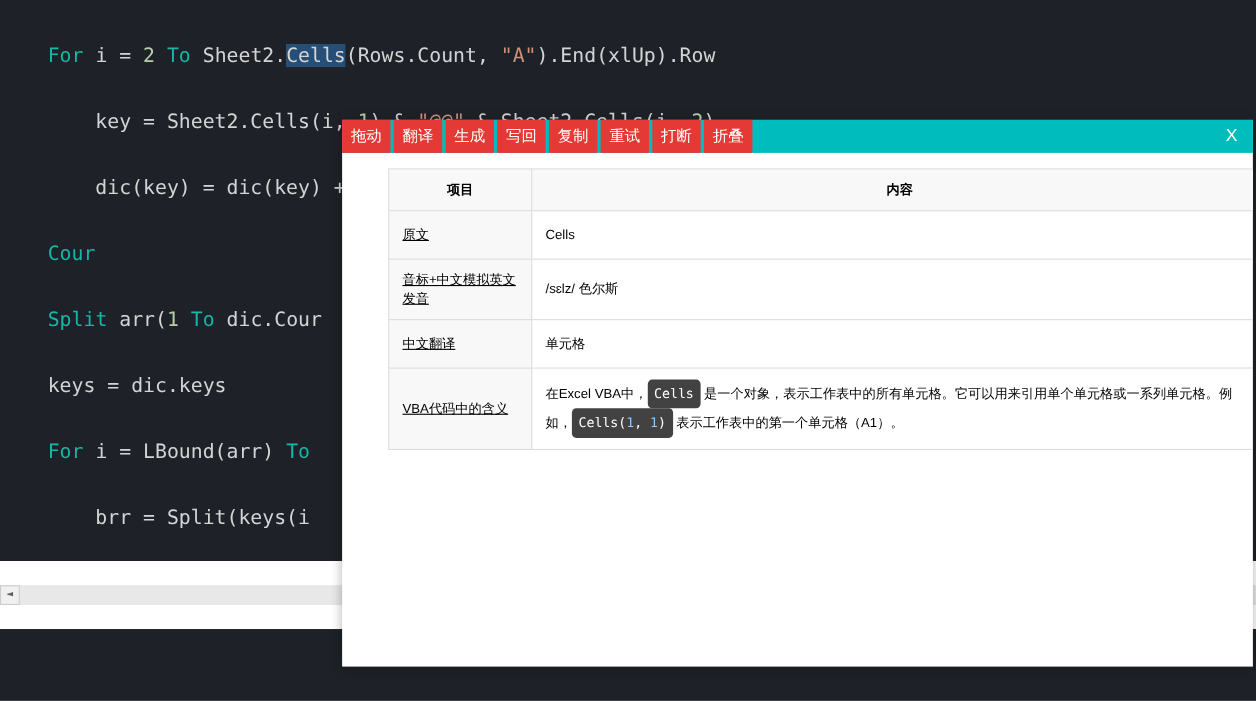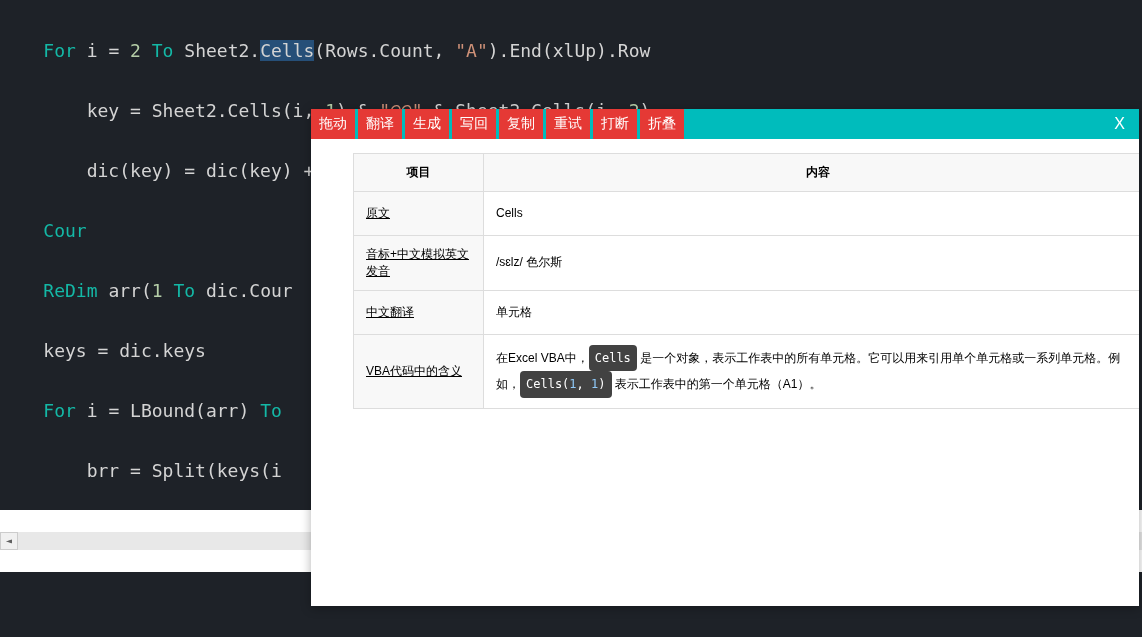--- a/index.html
+++ b/index.html
@@ -155,21 +155,21 @@
   }
 </style>
 </head>
 <body>
 
 <div class="code-area">
 <div class="line">    <span class="kw">For</span> i <span class="op">=</span> <span class="num">2</span> <span class="kw">To</span> Sheet2.<span class="sel">Cells</span>(Rows.Count, <span class="str">"A"</span>).End(xlUp).Row</div>
 <div class="line">        key <span class="op">=</span> Sheet2.Cells(i, <span class="num">1</span>) <span class="op">&amp;</span> <span class="str">"@@"</span> <span class="op">&amp;</span> Sheet2.Cells(i, <span class="num">2</span>)</div>
 <div class="line">        dic(key) <span class="op">=</span> dic(key) <span class="op">+</span> Val(Sheet2.Cells(i, <span class="str">"F"</span>))</div>
 <div class="line">    <span class="kw">Cour</span></div>
-<div class="line">    <span class="kw">ReDim</span> arr(<span class="num">1</span> <span class="kw">To</span> dic.Cour</div>
+<div class="line">    <span class="kw">Split</span> arr(<span class="num">1</span> <span class="kw">To</span> dic.Cour</div>
 <div class="line">    keys <span class="op">=</span> dic.keys</div>
 <div class="line">    <span class="kw">For</span> i <span class="op">=</span> LBound(arr) <span class="kw">To</span> </div>
 <div class="line">        brr <span class="op">=</span> Split(keys(i </div>
 <div class="line">        arr(i, <span class="num">1</span>) <span class="op">=</span> brr(<span class="num">0</span>)</div>
 <div class="line">        arr(i, <span class="num">2</span>) <span class="op">=</span> brr(<span class="num">1</span>)</div>
 <div class="line">        arr(i, )  dic(key</div>
 
 
 
 

